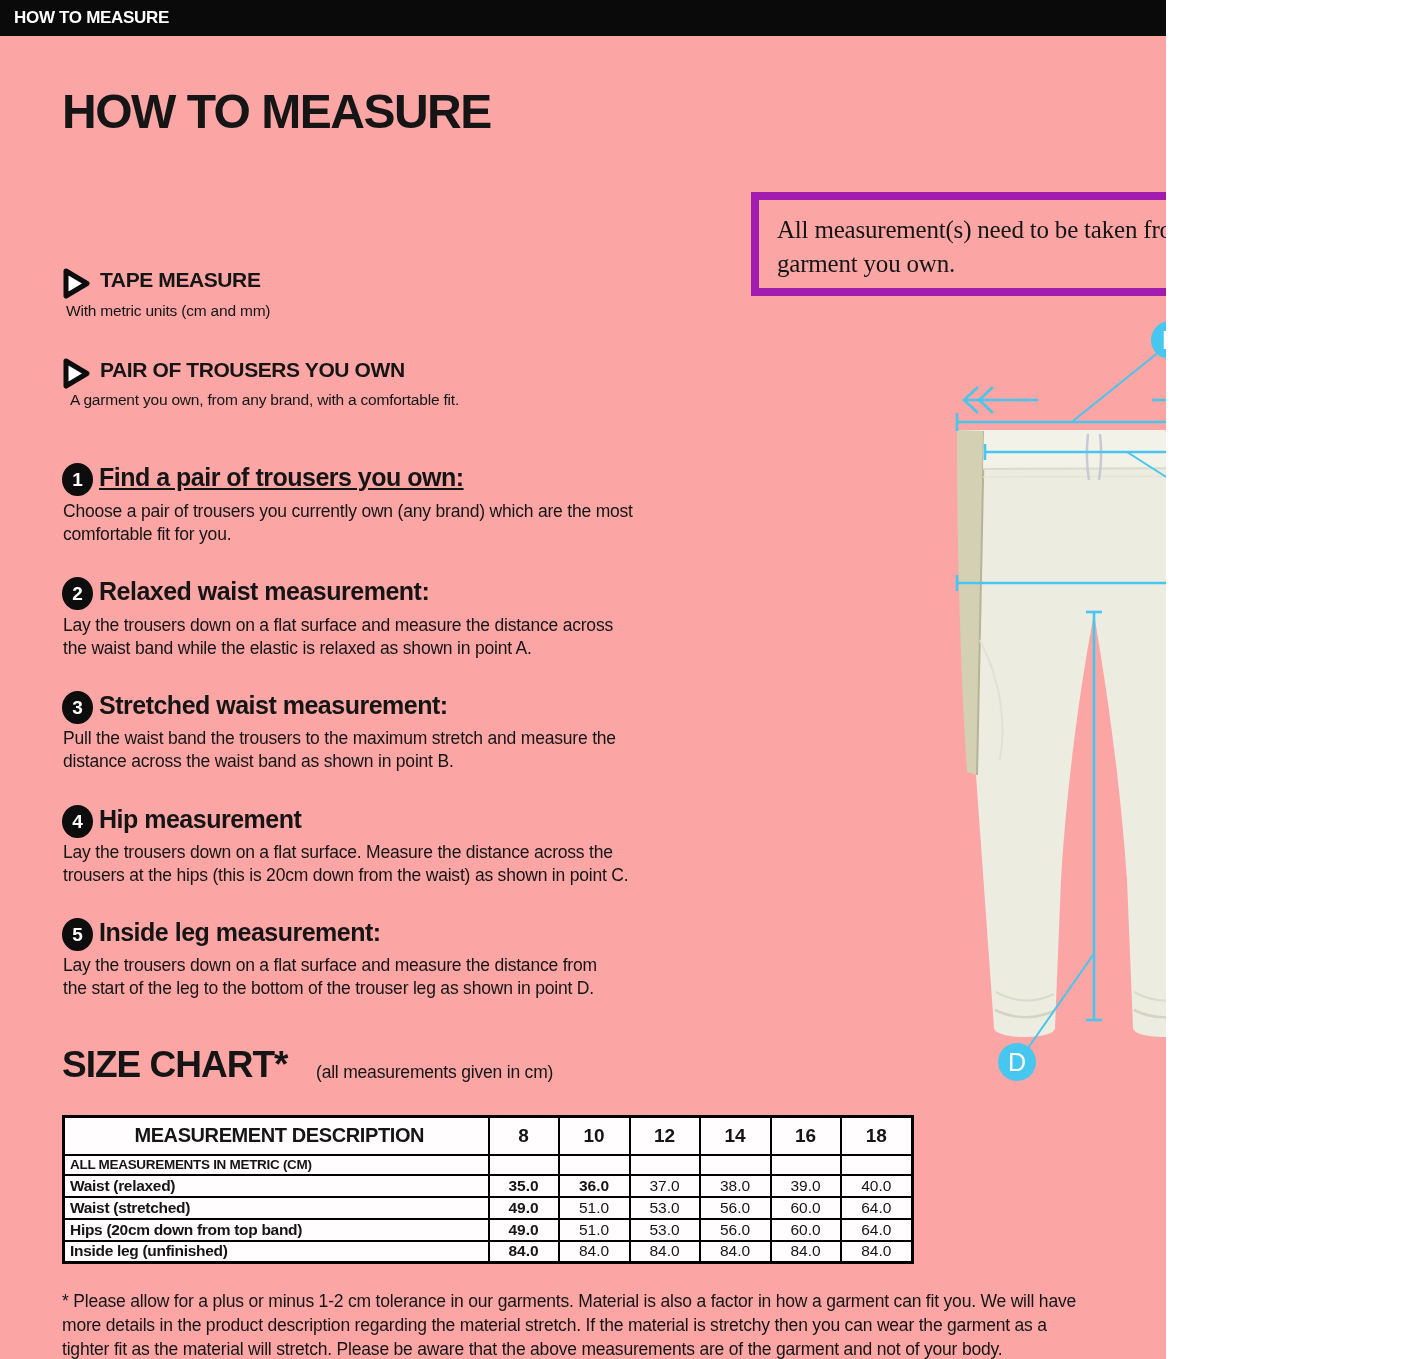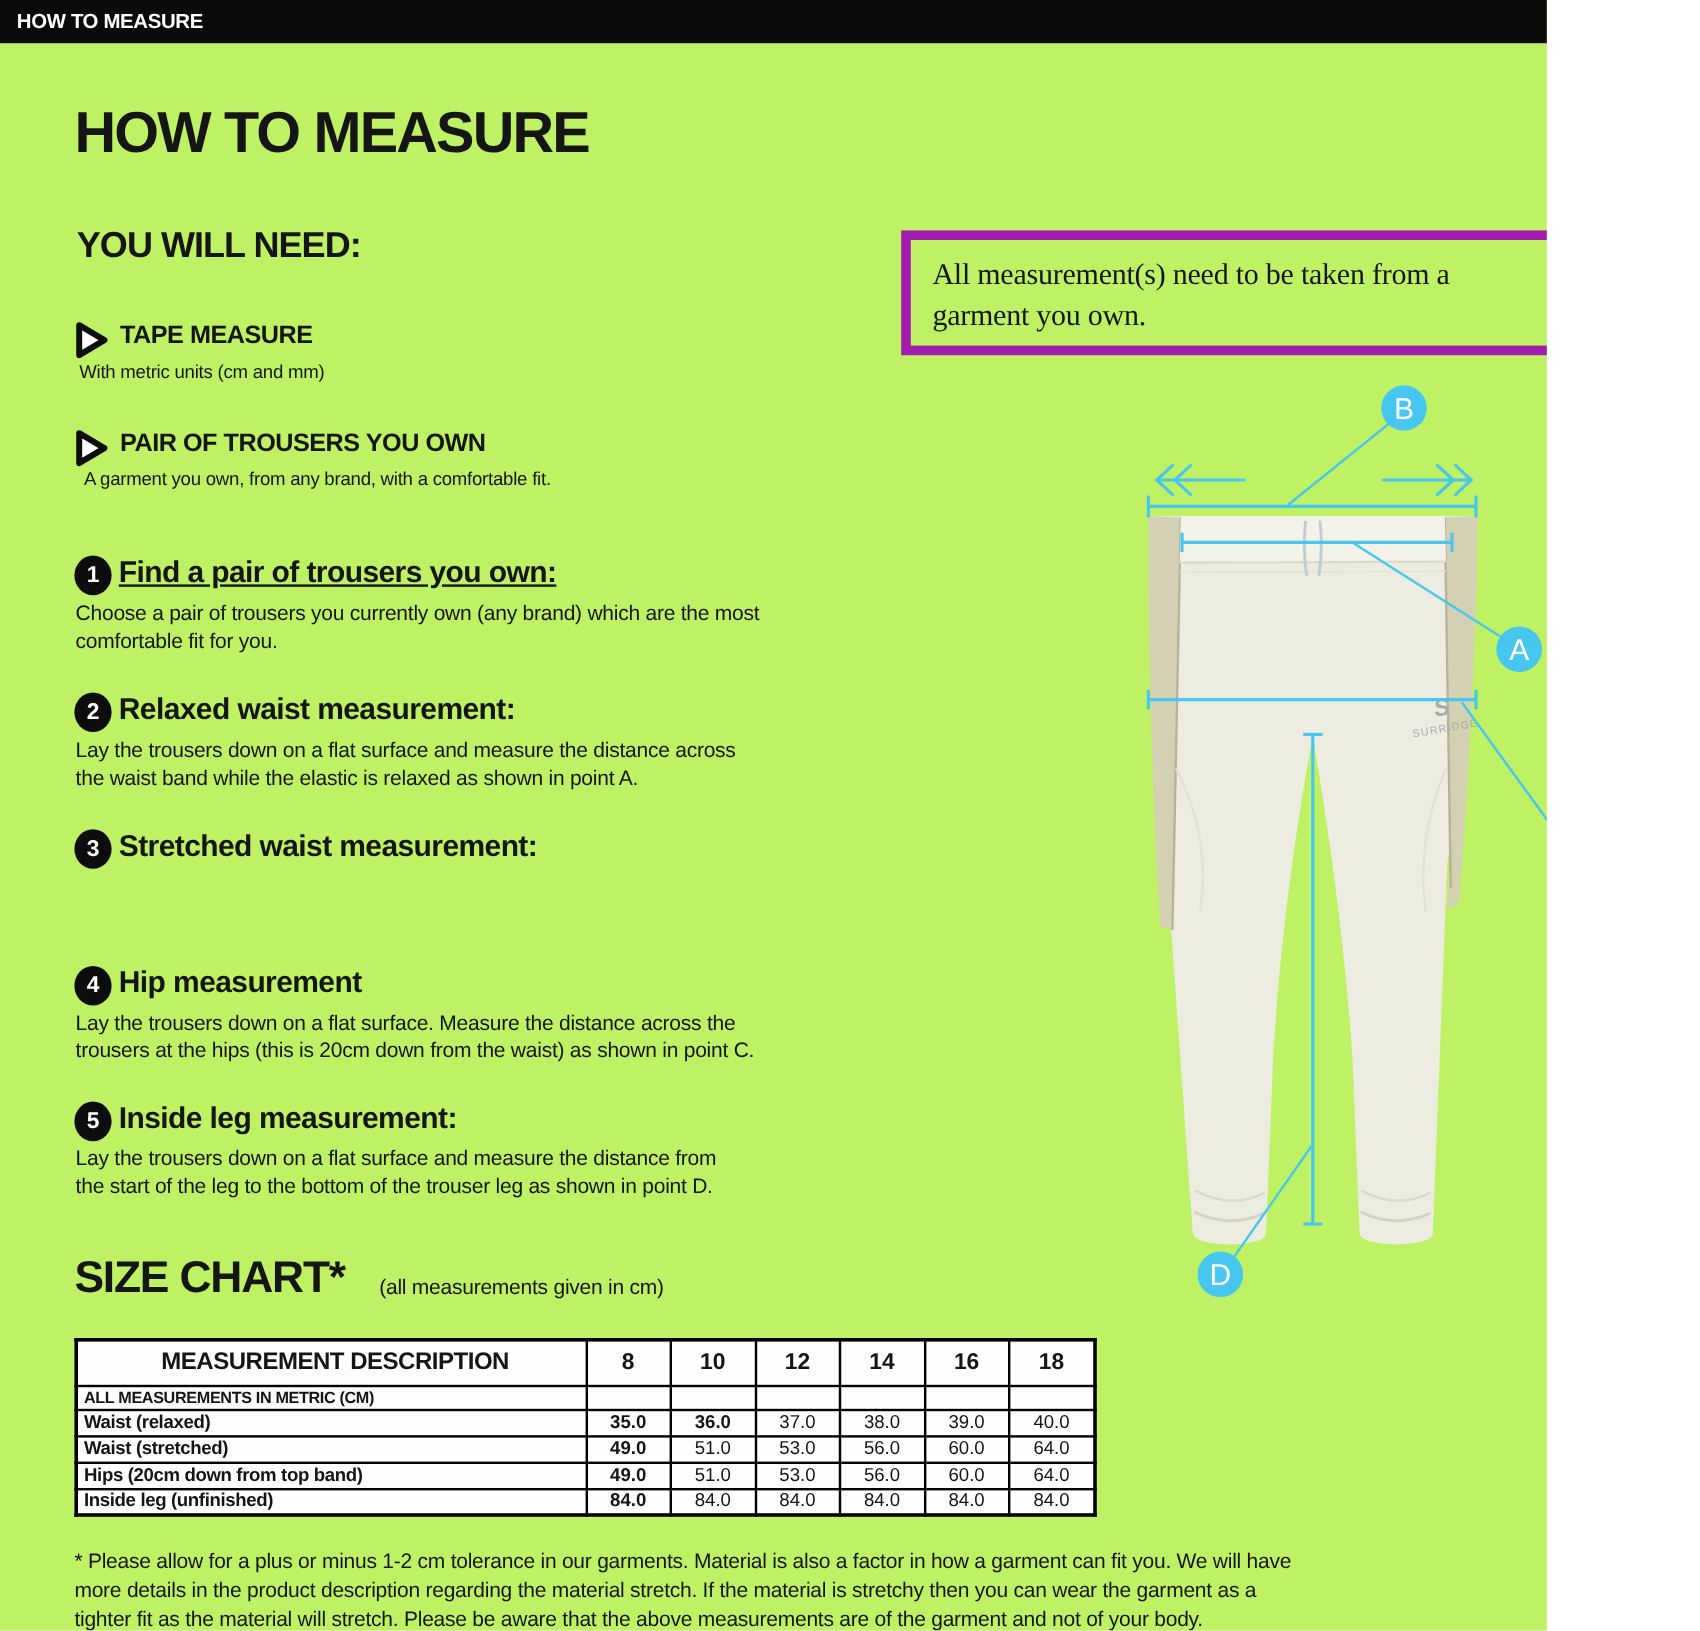--- a/index.html
+++ b/index.html
@@ -1,18 +1,18 @@
 <!DOCTYPE html>
 <html><head>
 <meta charset="utf-8">
 <style>
   * { margin:0; padding:0; box-sizing:border-box; }
   html,body { background:#fff; }
   body { font-family:"Liberation Sans", sans-serif; color:#151515; }
-  #page { position:relative; width:1289px; height:1359px; background:#bef264; overflow:hidden; }
+  #page { position:relative; width:1166px; height:1359px; background:#fca5a5; overflow:hidden; }
 
   
   .topbar { position:absolute; left:0; top:0; width:1417px; height:36px; background:#0a0a0a;
             display:flex; align-items:center; justify-content:space-between; padding:0 12px 0 14px; }
   .topbar-title { color:#fff; font-size:17px; font-weight:bold; letter-spacing:-0.3px; }
   .brand { display:flex; flex-direction:column; align-items:center; line-height:1; margin-right:6px; }
   .brand-s { color:#fff; font-size:19px; font-weight:bold; font-style:italic; line-height:16px; }
   .brand-name { color:#fff; font-size:6.5px; font-weight:bold; letter-spacing:1.2px; margin-top:1px; }
 
   .h1 { position:absolute; left:62px; top:84px; font-size:48px; font-weight:bold; letter-spacing:-1.5px; }
@@ -57,21 +57,20 @@
   <div class="topbar">
     <div class="topbar-title">HOW TO MEASURE</div>
     <div class="brand">
       <div class="brand-s">S</div>
       <div class="brand-name">SURRIDGE</div>
     </div>
   </div>
 
   <div class="h1">HOW TO MEASURE</div>
 
-  <div class="h2">YOU WILL NEED:</div>
 
   <svg class="tri-icon" style="left:62px; top:268px;" width="30" height="31" viewBox="0 0 30 31">
     <path d="M4,3 L25,15.5 L4,28 Z" fill="#fff" stroke="#0d0d0d" stroke-width="5" stroke-linejoin="round"></path>
   </svg>
   <div class="need-item-label" style="position:absolute; left:100px; top:268px;">TAPE MEASURE</div>
   <div class="need-item-sub" style="position:absolute; left:66px; top:302px;">With metric units (cm and mm)</div>
 
   <svg class="tri-icon" style="left:62px; top:358px;" width="30" height="31" viewBox="0 0 30 31">
     <path d="M4,3 L25,15.5 L4,28 Z" fill="#fff" stroke="#0d0d0d" stroke-width="5" stroke-linejoin="round"></path>
   </svg>
@@ -86,20 +85,22 @@
   <div class="step-body" style="left:63px; top:500px; width:620px;">Choose a pair of trousers you currently own (any brand) which are the most
 comfortable fit for you.</div>
 
   <div class="step-circle" style="left:62px; top:577px;">2</div>
   <div class="step-title" style="left:99px; top:577px;">Relaxed waist measurement:</div>
   <div class="step-body" style="left:63px; top:614px; width:640px;">Lay the trousers down on a flat surface and measure the distance across
 the waist band while the elastic is relaxed as shown in point A.</div>
 
   <div class="step-circle" style="left:62px; top:691px;">3</div>
   <div class="step-title" style="left:99px; top:691px;">Stretched waist measurement:</div>
+  <div class="step-body" style="left:63px; top:727px; width:640px;">Pull the waist band the trousers to the maximum stretch and measure the
+distance across the waist band as shown in point B.</div>
 
   <div class="step-circle" style="left:62px; top:805px;">4</div>
   <div class="step-title" style="left:99px; top:805px;">Hip measurement</div>
   <div class="step-body" style="left:63px; top:841px; width:650px;">Lay the trousers down on a flat surface. Measure the distance across the
 trousers at the hips (this is 20cm down from the waist) as shown in point C.</div>
 
   <div class="step-circle" style="left:62px; top:918px;">5</div>
   <div class="step-title" style="left:99px; top:918px;">Inside leg measurement:</div>
   <div class="step-body" style="left:63px; top:954px; width:640px;">Lay the trousers down on a flat surface and measure the distance from
 the start of the leg to the bottom of the trouser leg as shown in point D.</div>

